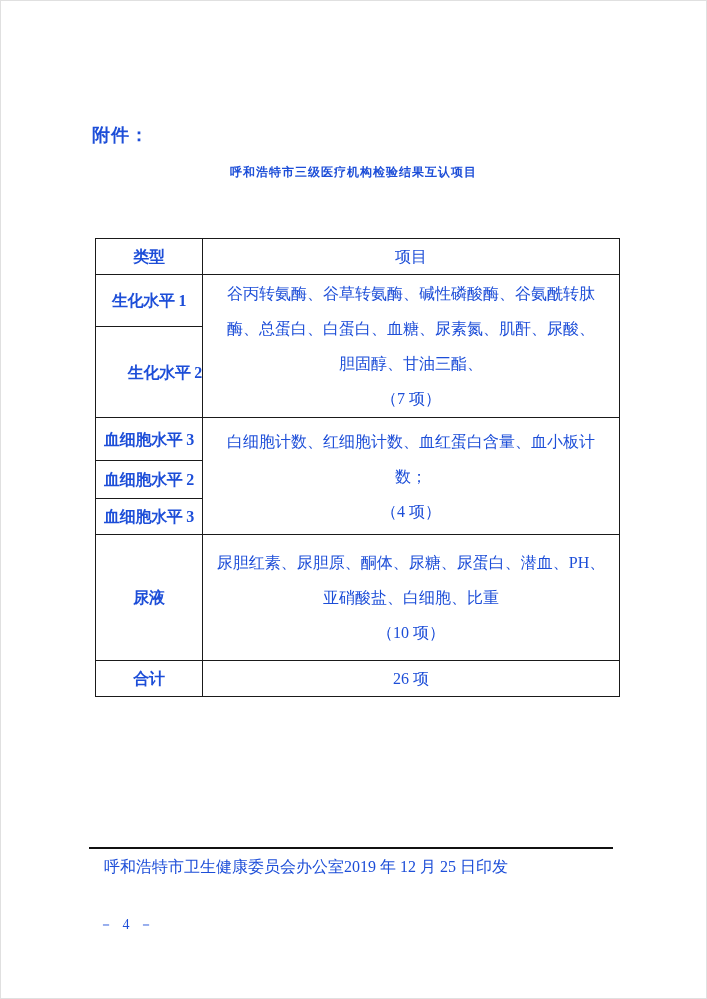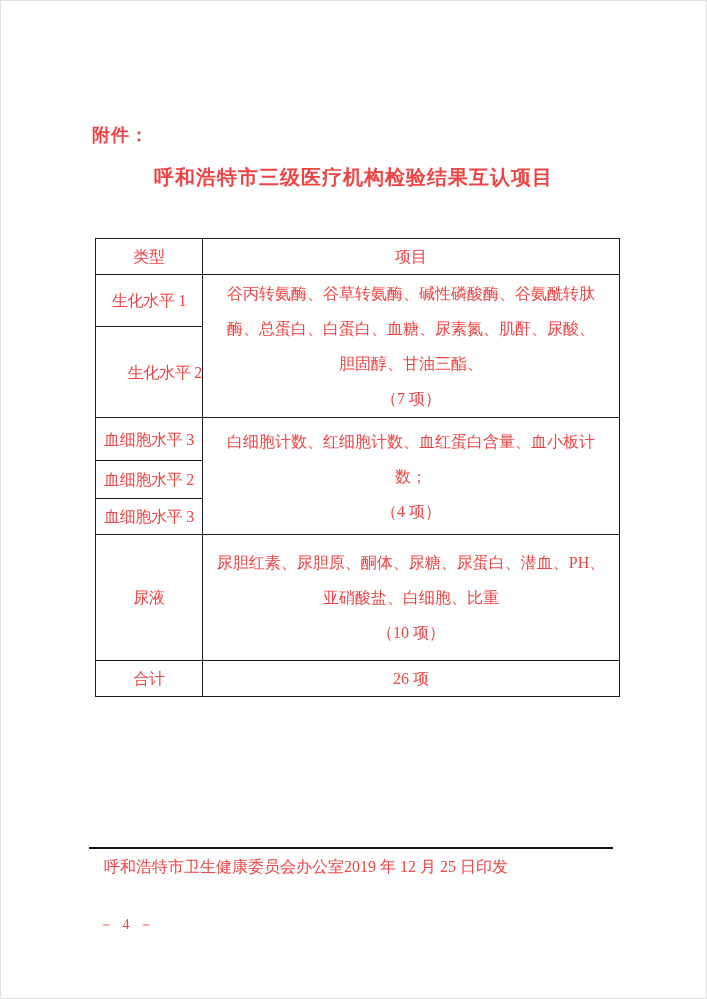--- a/index.html
+++ b/index.html
@@ -5,40 +5,40 @@
   html, body { margin: 0; padding: 0; background: #f2f2f2; }
   .page {
     position: relative;
     width: 707px;
     height: 999px;
     margin: 0 auto;
     background: #ffffff;
     border: 1px solid #e0e0e0;
     box-sizing: border-box;
     font-family: "Liberation Serif", "DejaVu Serif", serif;
-    color: #ef4444;
+    color: #1d4ed8;
     overflow: hidden;
   }
   .attachment-label {
     position: absolute;
     left: 91px;
     top: 122px;
     font-size: 18px;
     font-weight: 600;
     letter-spacing: 1px;
   }
   .doc-title {
     position: absolute;
     left: 0;
     right: 0;
     top: 163px;
     text-align: center;
     font-family: "Liberation Sans", "DejaVu Sans", sans-serif;
     font-weight: bold;
-    font-size: 20px;
+    font-size: 12px;
     letter-spacing: 1px;
   }
   table.recognition-table {
     position: absolute;
     left: 94px;
     top: 237px;
     width: 524px;
     border-collapse: collapse;
     table-layout: fixed;
   }
@@ -53,21 +53,21 @@
   .col-type  { width: 107px; }
   .col-items { width: 417px; }
   .r-header td { height: 35px; }
   .r-bio1   .type-cell { height: 51px; }
   .r-bio2   .type-cell { height: 90px; text-align: right; }
   .r-blood1 .type-cell { height: 42px; }
   .r-blood2 .type-cell { height: 37px; }
   .r-blood3 .type-cell { height: 35px; }
   .r-urine  .type-cell { height: 125px; }
   .r-total  td { height: 33px; }
-  .type-cell { letter-spacing: -0.3px; }
+  .type-cell { letter-spacing: -0.3px; font-weight: bold; }
   .items-cell {
     white-space: pre-line;
     line-height: 35px;
   }
   .footer-rule {
     position: absolute;
     left: 88px;
     top: 846px;
     width: 524px;
     border-top: 2px solid #111111;

